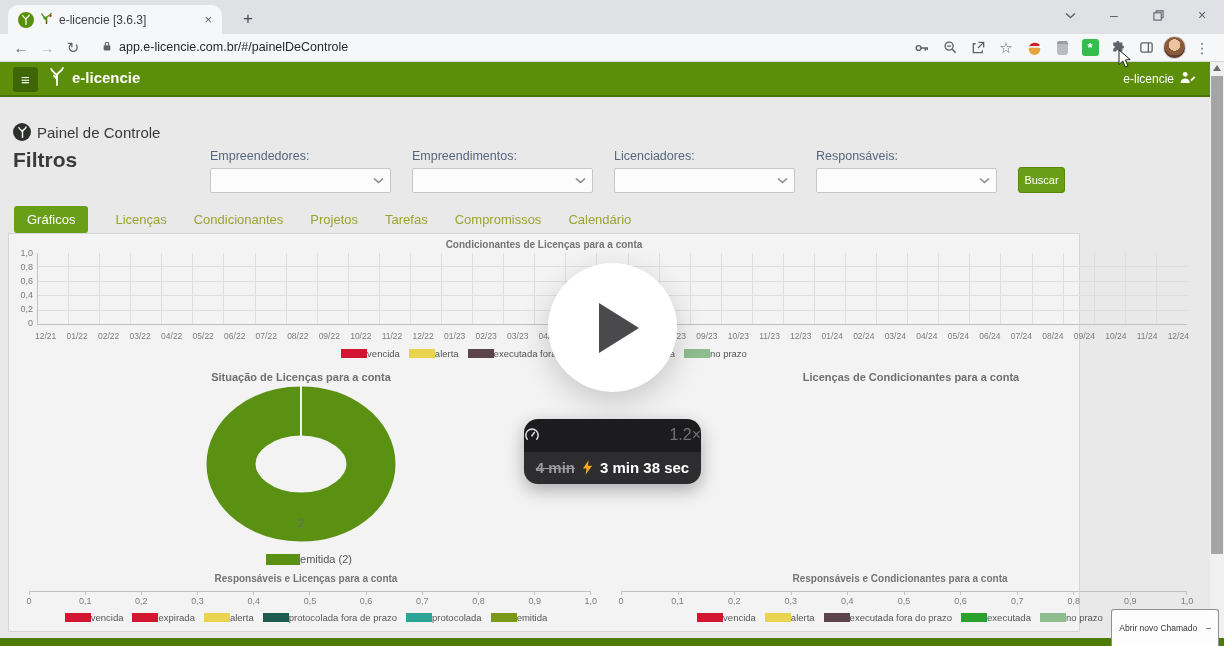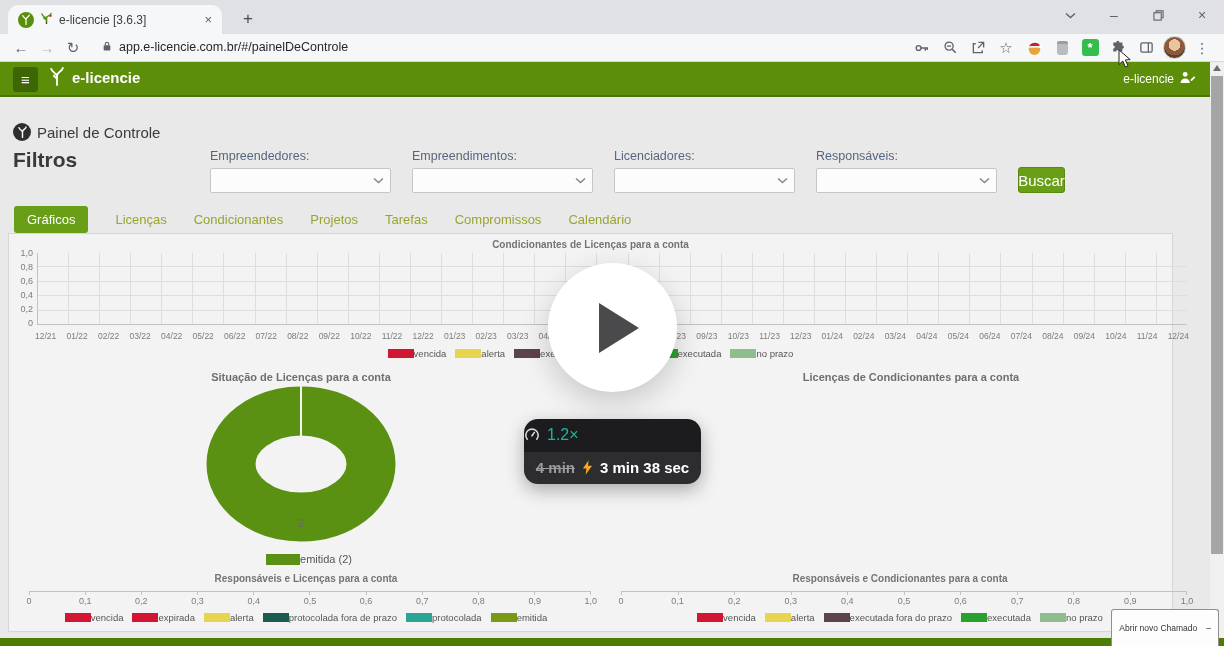--- a/index.html
+++ b/index.html
@@ -45,26 +45,26 @@
   
   .page-title{position:absolute;left:13px;top:123px;display:flex;align-items:center;gap:6px;font-size:15px;color:#3a3a3a;}
   .pt-logo{width:18px;height:18px;border-radius:50%;background:#2d2f2d;display:flex;align-items:center;justify-content:center;}
   .filters-heading{position:absolute;left:13px;top:148px;font-size:21px;font-weight:bold;color:#3a3a3a;}
   .filters-row{position:absolute;left:210px;top:149px;display:flex;gap:21px;}
   .filter-group{width:181px;}
   .filter-label{font-size:12.5px;color:#55677c;margin-bottom:5px;}
   .filter-select{height:25px;background:#fcfcfc;border:1px solid #c6c6c6;border-radius:2px;display:flex;align-items:center;
                  justify-content:flex-end;padding-right:6px;}
   .buscar-btn{position:absolute;left:1018px;top:167px;width:47px;height:26px;background:#699e17;border:1px solid #58880e;
-              border-radius:3px;color:#fff;font-size:15px;display:flex;align-items:center;justify-content:center;}
+              border-radius:3px;color:#fff;font-size:11px;display:flex;align-items:center;justify-content:center;}
   .tabs-row{position:absolute;left:14px;top:206px;height:27px;display:flex;align-items:center;gap:27px;}
   .tab-item{font-size:13px;color:#99a52d;white-space:nowrap;}
   .tab-item.active{background:#699e17;color:#fff;padding:6px 13px;border-radius:3px;}
 
-  .card{position:absolute;left:8px;top:233px;width:1165px;height:399px;background:#f3f3f3;border:1px solid #d6d6d6;}
+  .card{position:absolute;left:8px;top:233px;width:1072px;height:399px;background:#f3f3f3;border:1px solid #d6d6d6;}
   .lc-title{position:absolute;left:0;top:5px;width:100%;text-align:center;font-size:10px;font-weight:bold;color:#747474;}
   .lc-ylab{position:absolute;left:2px;top:14px;width:22px;height:80px;display:flex;flex-direction:column;
            justify-content:space-between;align-items:flex-end;font-size:9px;color:#7c7c7c;}
   .lc-plot{position:absolute;left:28px;top:19px;width:1150px;height:72px;border-left:1px solid #c2c2c2;border-bottom:1px solid #c2c2c2;
     background-image:repeating-linear-gradient(to right,transparent 0 30.08px,#dedede 30.08px 31.08px),
                      repeating-linear-gradient(to bottom,transparent 0 13.4px,#dedede 13.4px 14.4px);}
   .lc-xlab{position:absolute;left:26px;top:97px;width:1154px;display:flex;justify-content:space-between;
            font-size:8.5px;color:#7c7c7c;}
   .legend-row{display:flex;justify-content:center;align-items:center;gap:9px;font-size:9.5px;color:#555;}
   .legend-item{display:flex;align-items:center;white-space:nowrap;}
@@ -86,21 +86,21 @@
   .axis-labels span{width:22px;text-align:center;margin:0 -11px;}
   .legend-b{position:absolute;top:378px;width:594px;}
   .lg-l{left:0;} .lg-r{left:594px;}
 
   
   .play-circle{position:absolute;left:548px;top:263px;width:129px;height:129px;background:#fff;border-radius:50%;
                box-shadow:0 10px 30px rgba(0,0,0,0.18);display:flex;align-items:center;justify-content:center;z-index:40;}
   .play-tri{width:0;height:0;border-left:40px solid #4a4a4c;border-top:25px solid transparent;border-bottom:25px solid transparent;margin-left:13px;}
   .speed-pill{position:absolute;left:524px;top:419px;width:177px;height:65px;background:#1c1c1e;border-radius:14px;z-index:41;
               overflow:hidden;display:flex;flex-direction:column;box-shadow:0 6px 18px rgba(0,0,0,0.3);}
-  .pill-top{flex:1;display:flex;align-items:center;justify-content:flex-start;gap:7px;color:#14b8a6;font-size:16px;}
+  .pill-top{flex:1;display:flex;align-items:center;justify-content:space-between;gap:7px;color:#737373;font-size:16px;}
   .pill-bottom{flex:1;background:rgba(255,255,255,0.08);display:flex;align-items:center;justify-content:center;gap:7px;
                font-size:15px;font-weight:bold;}
   .dur-old{color:#9a9a9f;text-decoration:line-through;}
   .dur-new{color:#fff;}
 
   
   .footer-bar{position:absolute;left:0;bottom:0;width:100%;height:8px;background:#4c7c04;z-index:4;}
   .chamado{position:absolute;right:5px;bottom:0;height:17px;background:#fdfdfd;border:1px solid #8f8f8f;border-bottom:none;
            border-radius:3px 3px 0 0;display:flex;align-items:center;gap:9px;padding:18px 7px;font-size:8.5px;color:#333;z-index:8;}
   .cursor{position:absolute;left:1118px;top:49px;width:14px;z-index:99;}

